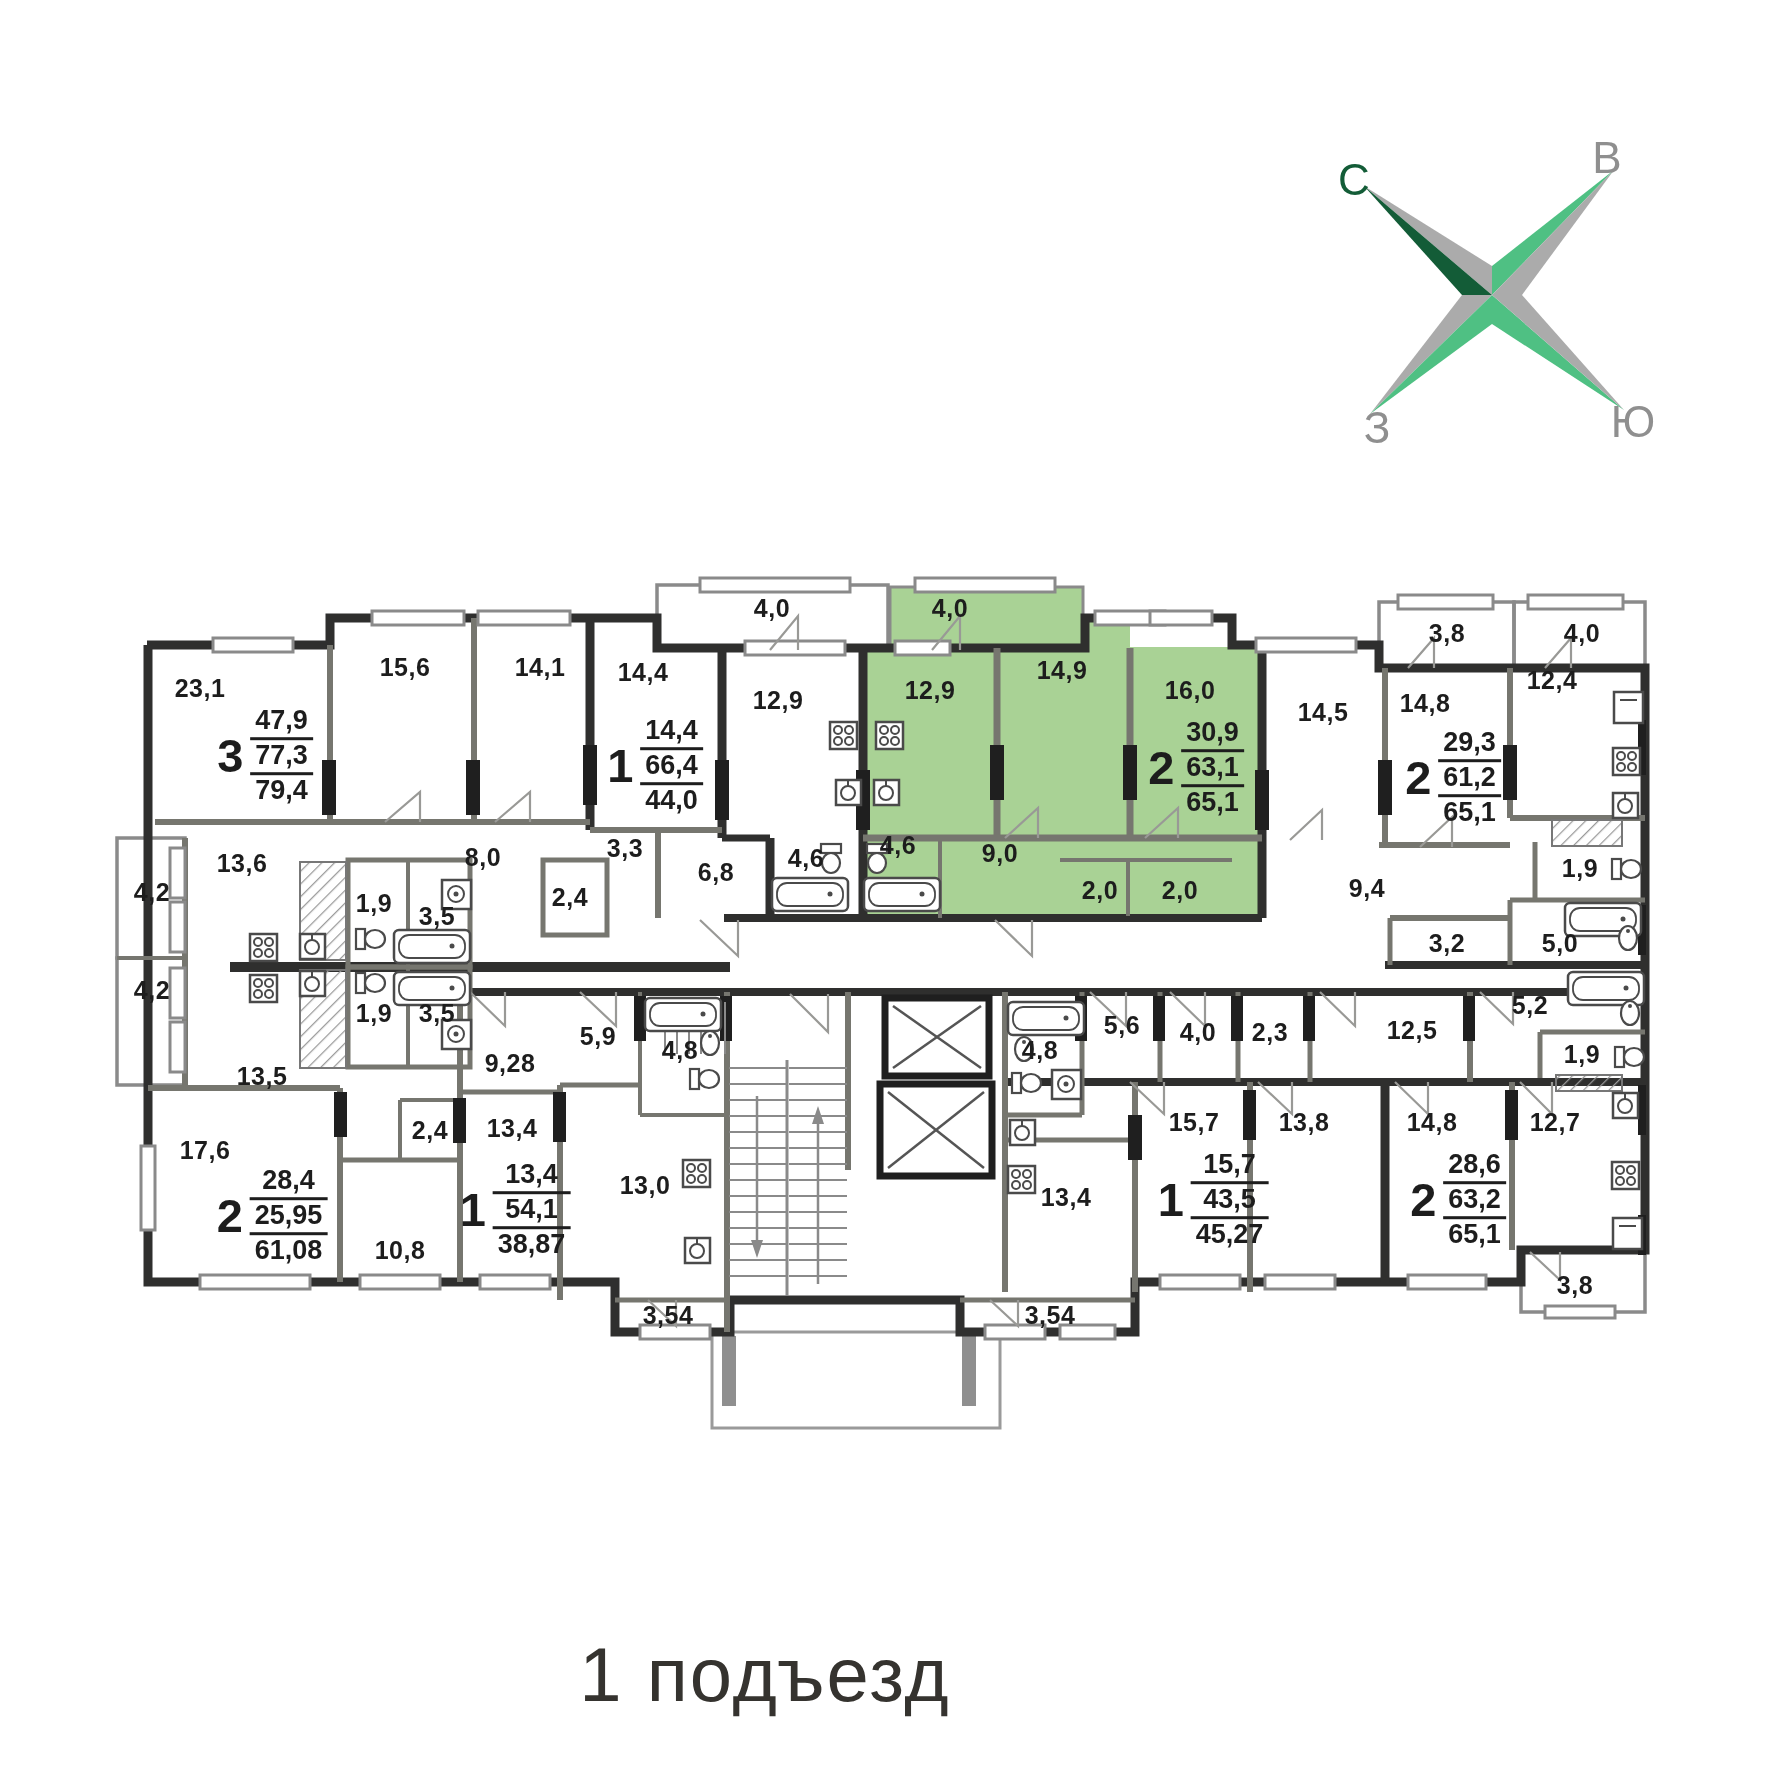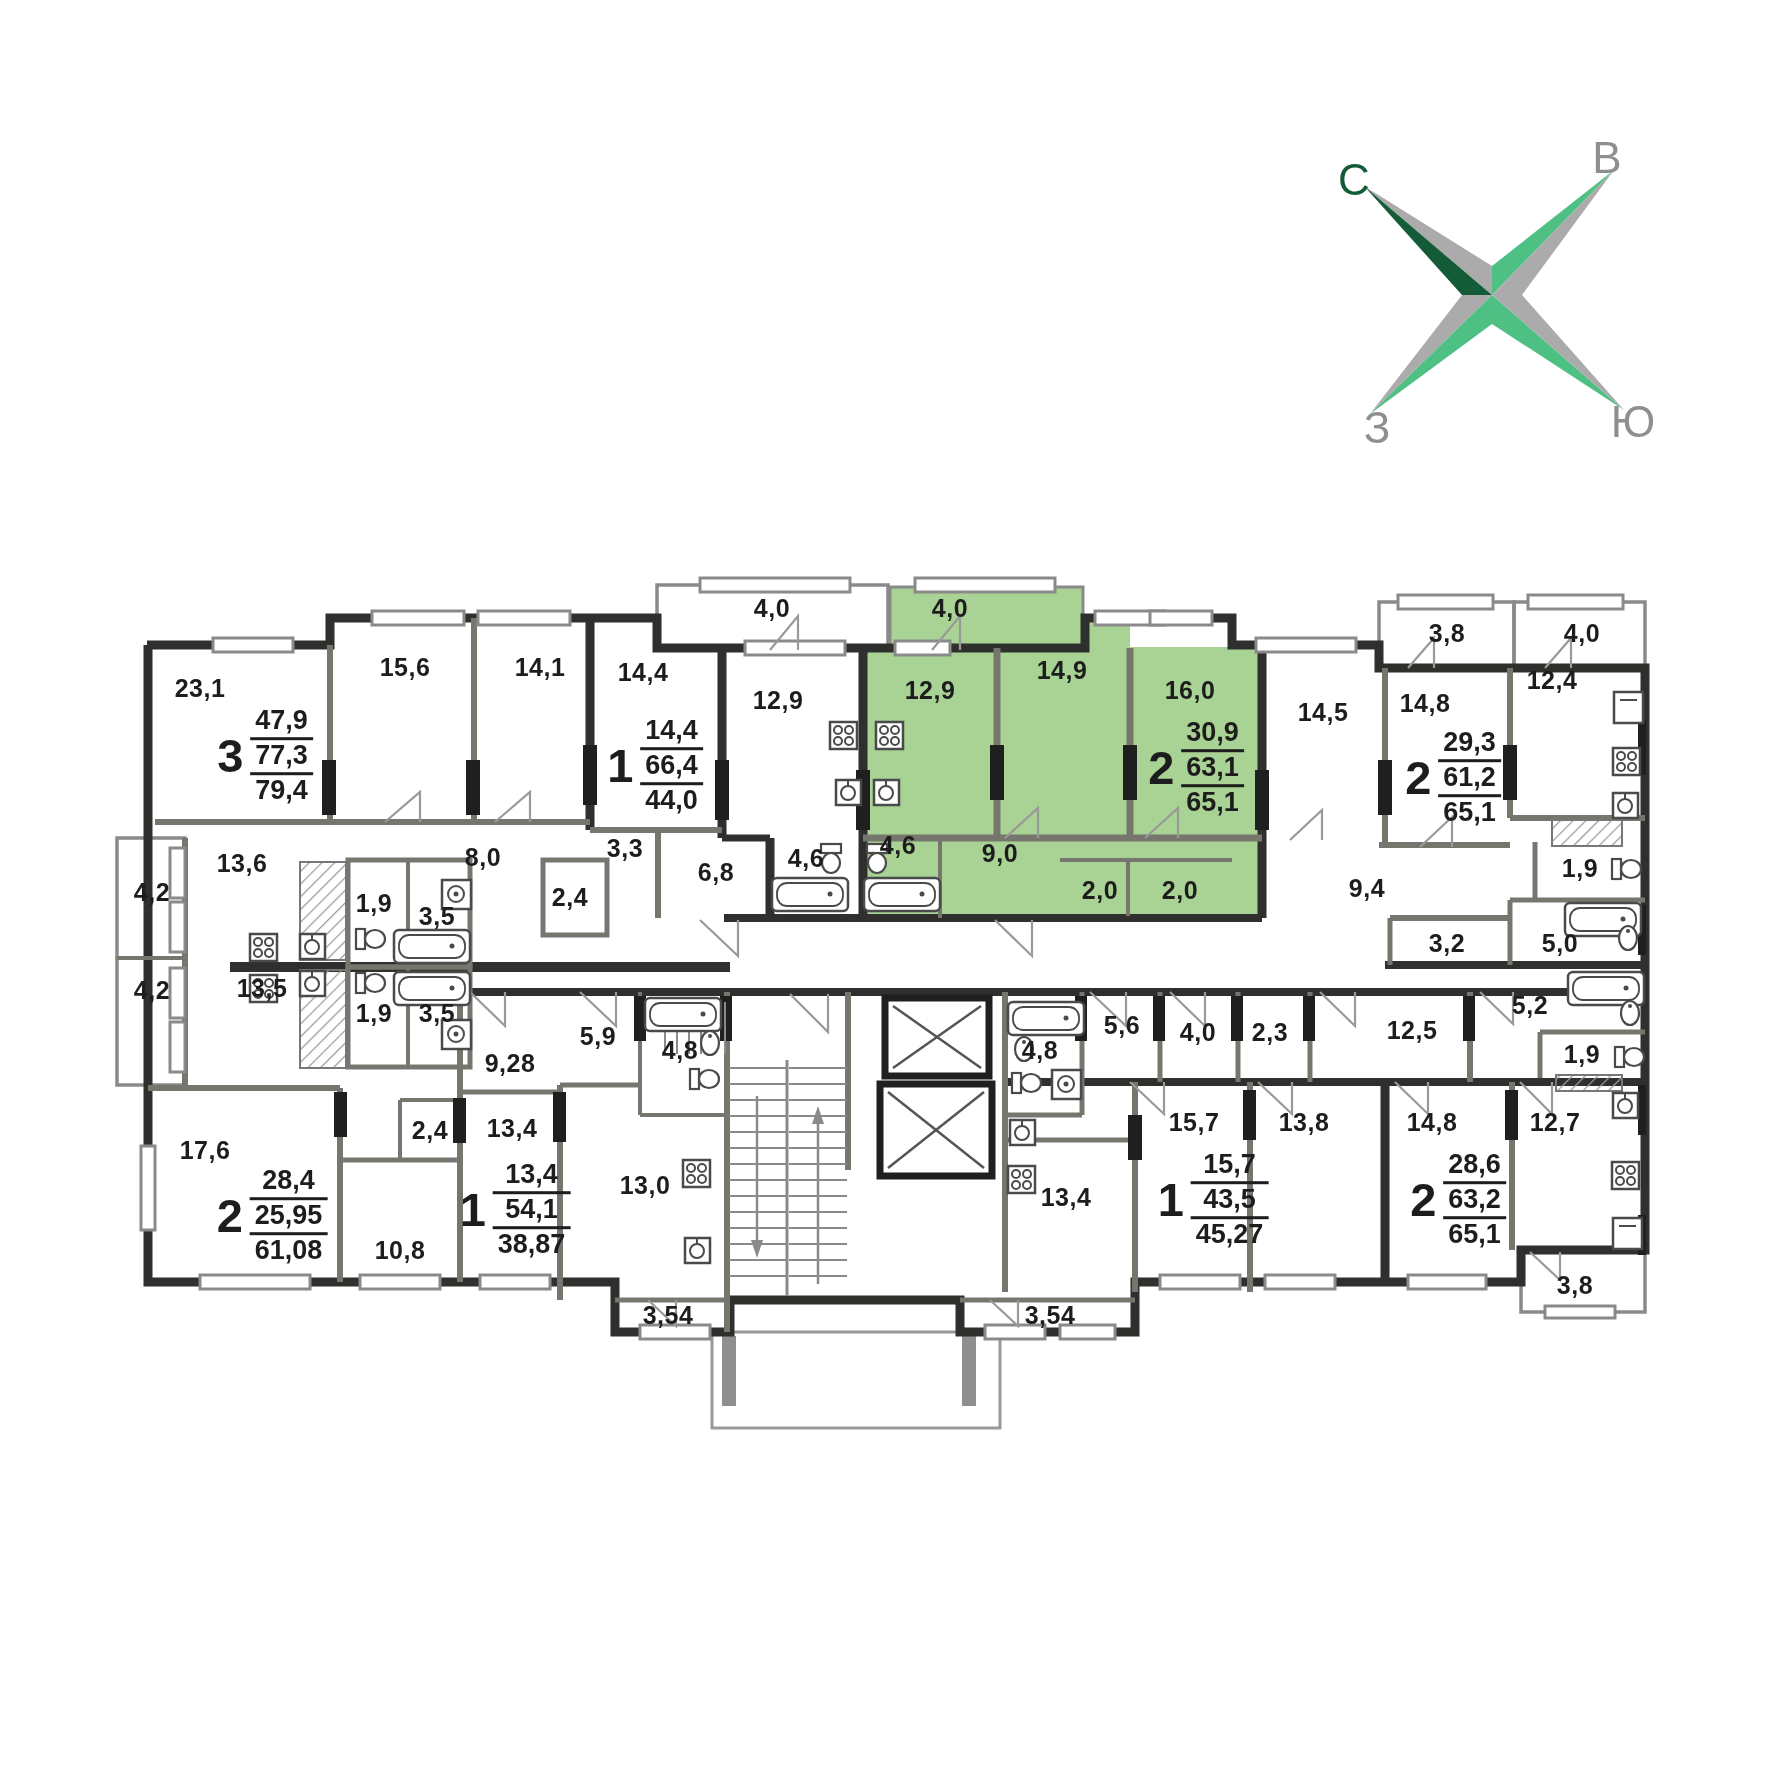--- a/index.html
+++ b/index.html
@@ -410,21 +410,21 @@
   <div class="rl" style="left:1000px;top:853px">9,0</div>
   <div class="rl" style="left:1100px;top:890px">2,0</div>
   <div class="rl" style="left:1180px;top:890px">2,0</div>
   <div class="rl" style="left:1367px;top:888px">9,4</div>
   <div class="rl" style="left:1580px;top:868px">1,9</div>
   <div class="rl" style="left:1447px;top:943px">3,2</div>
   <div class="rl" style="left:1560px;top:943px">5,0</div>
   <div class="rl" style="left:1530px;top:1005px">5,2</div>
   <div class="rl" style="left:1582px;top:1054px">1,9</div>
   <div class="rl" style="left:152px;top:990px">4,2</div>
-  <div class="rl" style="left:262px;top:988px">13,5</div>
+  <div class="rl" style="left:262px;top:1076px">13,5</div>
   <div class="rl" style="left:374px;top:1013px">1,9</div>
   <div class="rl" style="left:437px;top:1013px">3,5</div>
   <div class="rl" style="left:510px;top:1063px">9,28</div>
   <div class="rl" style="left:598px;top:1036px">5,9</div>
   <div class="rl" style="left:680px;top:1050px">4,8</div>
   <div class="rl" style="left:205px;top:1150px">17,6</div>
   <div class="rl" style="left:430px;top:1130px">2,4</div>
   <div class="rl" style="left:512px;top:1128px">13,4</div>
   <div class="rl" style="left:400px;top:1250px">10,8</div>
   <div class="rl" style="left:645px;top:1185px">13,0</div>
@@ -500,13 +500,14 @@
   </div>
   <div class="sum" style="left:1458px;top:1200px">
     <span class="num">2</span>
     <span class="frac">
         <span class="u">28,6</span>
         <span class="u">63,2</span>
         <span class="l">65,1</span>
       </span>
   </div>
 
+  <div class="caption" style="left:765px;top:1674px">1 подъезд</div>
 </div>
 
 </body></html>

